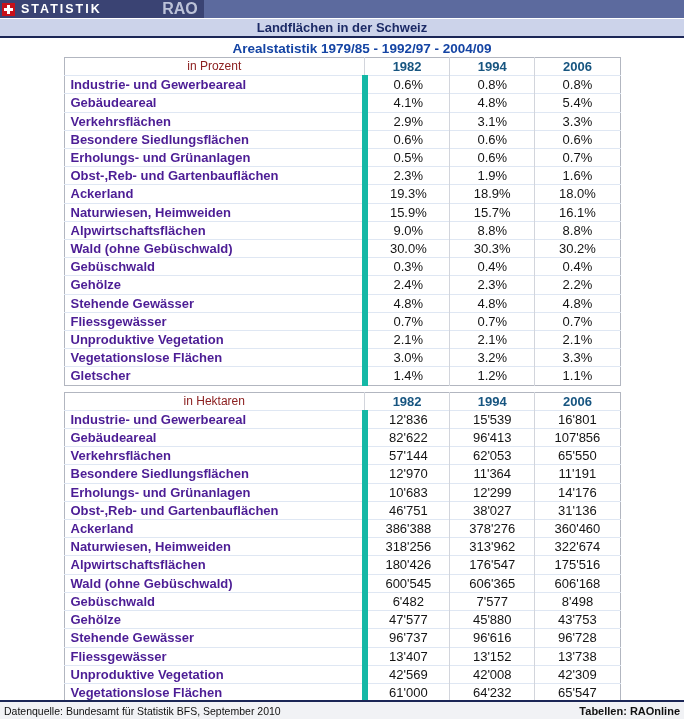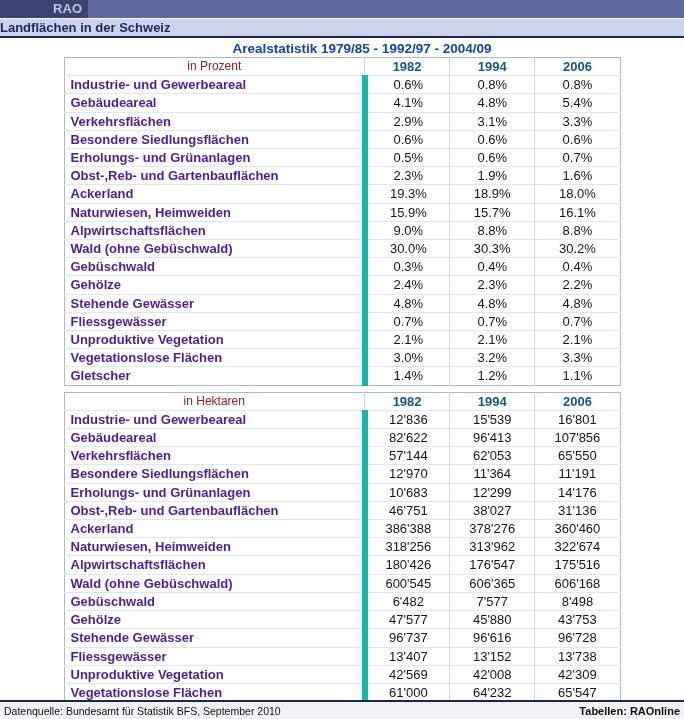--- a/index.html
+++ b/index.html
@@ -11,24 +11,24 @@
     overflow:hidden;
   }
   
   .topbar { display:flex; height:18px; background:#5c6a9e; align-items:stretch; }
   .brand-seg { display:flex; align-items:center; gap:6px; background:#3a4373; padding:0 14px 0 2px; cursor:pointer; }
   .flag { width:13px; height:13px; background:#c8101a; position:relative; flex:0 0 auto; }
   .flag::before { content:""; position:absolute; left:5px; top:2px; width:3px; height:9px; background:#ffffff; }
   .flag::after  { content:""; position:absolute; top:5px; left:2px; width:9px; height:3px; background:#ffffff; }
   .brand-text { color:#ffffff; font-weight:bold; font-size:12.5px; letter-spacing:2px; line-height:18px; }
   .top-title { flex:1; text-align:center; color:#ffffff; font-weight:bold; font-size:13.5px; line-height:18px; }
-  .rao-seg { width:82px; background:#3a4373; color:#bcc2d8; font-weight:bold; font-size:13px;
+  .rao-seg { width:82px; background:#3a4373; color:#bcc2d8; font-weight:bold; font-size:16px;
              text-align:right; padding-right:6px; line-height:18px; cursor:pointer; }
   
-  .subbar { height:17px; background:#ccd3ea; border-top:1px solid #ffffff; text-align:left;
+  .subbar { height:17px; background:#ccd3ea; border-top:1px solid #ffffff; text-align:center;
             color:#1c2a66; font-weight:bold; font-size:13px; line-height:17px; }
   .navy-rule { height:2px; background:#1b2656; }
   
   .page-title { text-align:center; color:#1444a4; font-weight:bold; font-size:13.5px; padding:3px 0 1px;margin-left:40px; }
   
   table.data-table { width:557px; margin:0 auto 6px auto; border-collapse:collapse;
                      border:1px solid #b2b6c0; font-size:13px; table-layout:fixed; }
   table.data-table col.c-label { width:300px; }
   table.data-table col.c-val { width:85px; }
   table.data-table th, table.data-table td { padding:1px 6px; line-height:15.2px; overflow:hidden; white-space:nowrap; }
@@ -43,20 +43,24 @@
   .footer { position:absolute; left:0; right:0; bottom:0; height:17px;
             border-top:2px solid #1b2656; background:#f1f2f5;
             display:flex; justify-content:space-between; align-items:center; padding:0 4px;margin-top:20px; }
   .footer .src { font-size:10.5px; color:#111111; }
   .footer .credit { font-size:11px; font-weight:bold; color:#111111; }
 </style>
 </head>
 <body>
 
 <div class="topbar">
+  <div class="brand-seg">
+    <span class="flag"></span>
+    <span class="brand-text">STATISTIK</span>
+  </div>
   <div class="rao-seg">RAO</div>
 </div>
 
 <div class="subbar">Landflächen in der Schweiz</div>
 <div class="navy-rule"></div>
 
 <div class="page-title">Arealstatistik 1979/85 - 1992/97 - 2004/09</div>
 
 <table class="data-table" data-table="0">
   <colgroup>

